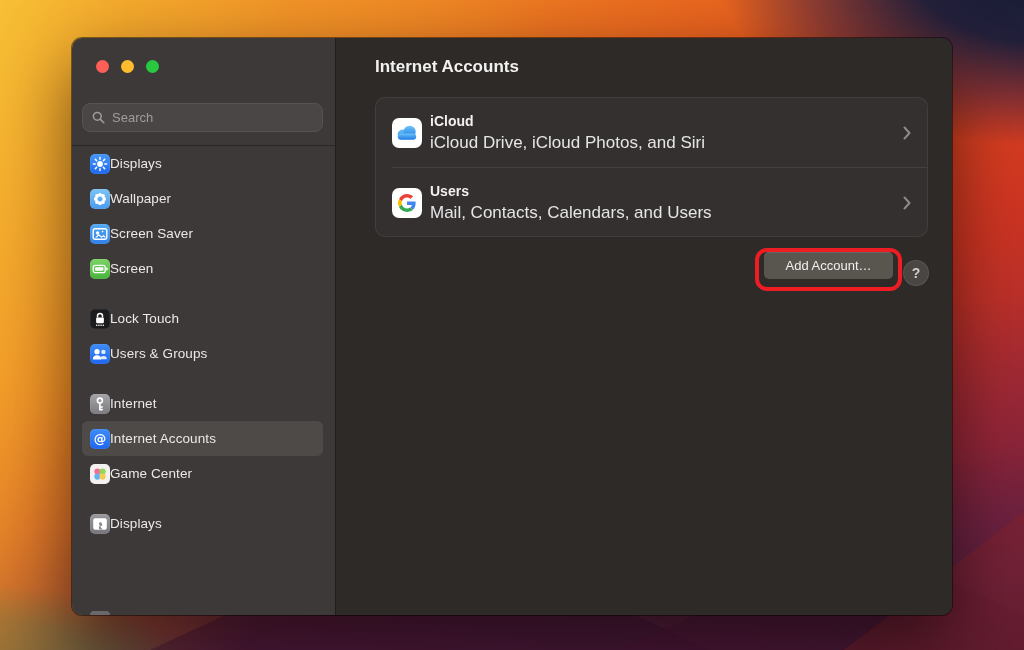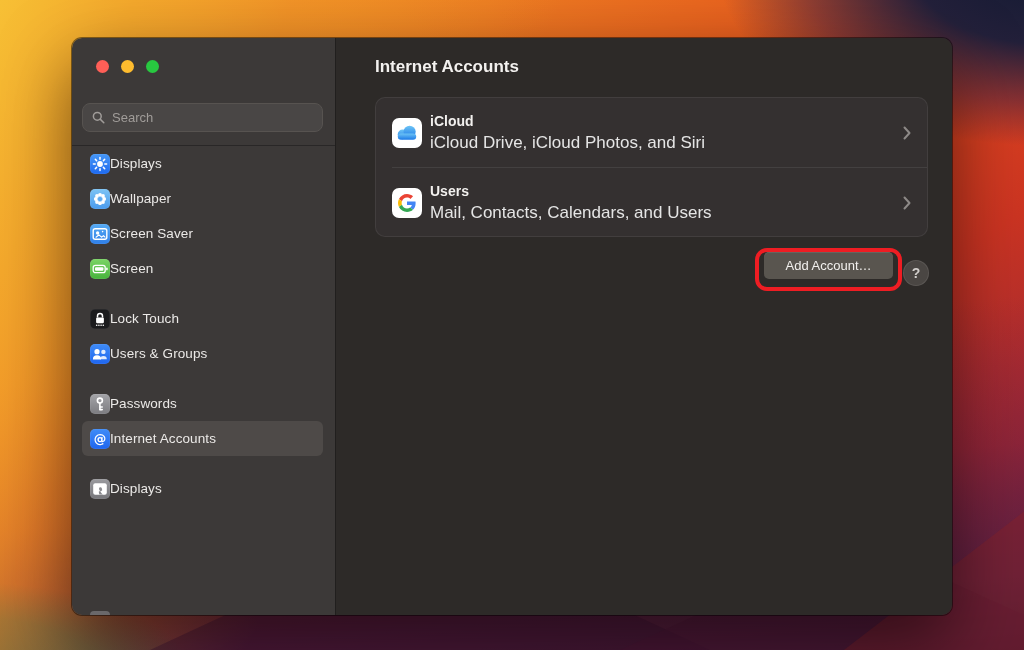--- a/index.html
+++ b/index.html
@@ -242,29 +242,42 @@
           <span class="app-icon ic-passwords">
             <svg width="20" height="20" viewBox="0 0 20 20">
                 <circle cx="9.9" cy="6.6" r="2.5" fill="none" stroke="#fff" stroke-width="1.6"></circle>
                 <g stroke="#fff" stroke-width="1.6" stroke-linecap="round">
                   <line x1="9.9" y1="9.1" x2="9.9" y2="15.6"></line>
                   <line x1="9.9" y1="13" x2="12.2" y2="13"></line>
                   <line x1="9.9" y1="15.6" x2="12.2" y2="15.6"></line>
                 </g>
               </svg>
           </span>
-          <span class="nav-label">Passwords</span>
+          <span class="nav-label">Internet</span>
         </div>
         <div class="nav-item selected">
           <span class="app-icon ic-internet">
             <svg width="20" height="20" viewBox="0 0 20 20">
                 <text x="10" y="14.2" font-size="12.5" font-weight="bold" text-anchor="middle" fill="#fff" font-family="DejaVu Sans, sans-serif">@</text>
               </svg>
           </span>
           <span class="nav-label">Internet Accounts</span>
+        </div>
+        <div class="nav-item">
+          <span class="app-icon ic-gamecenter">
+            <svg width="20" height="20" viewBox="0 0 20 20">
+                <g opacity="0.92">
+                  <circle cx="7.4" cy="7.6" r="3.1" fill="#f2648c"></circle>
+                  <circle cx="12.6" cy="7.6" r="3.1" fill="#8bd450"></circle>
+                  <circle cx="7.4" cy="12.6" r="3.1" fill="#57aef5"></circle>
+                  <circle cx="12.6" cy="12.6" r="3.1" fill="#f7c948"></circle>
+                </g>
+              </svg>
+          </span>
+          <span class="nav-label">Game Center</span>
         </div>
       </div>
 
       <div class="nav-group">
         <div class="nav-item">
           <span class="app-icon ic-trackpad">
             <svg width="20" height="20" viewBox="0 0 20 20">
                 <rect x="3.2" y="4.2" width="13.6" height="11.6" rx="2" fill="#fff"></rect>
                 <g fill="#8c8c90">
                   <ellipse cx="10.6" cy="10.2" rx="1.5" ry="2" transform="rotate(-20 10.6 10.2)"></ellipse>

